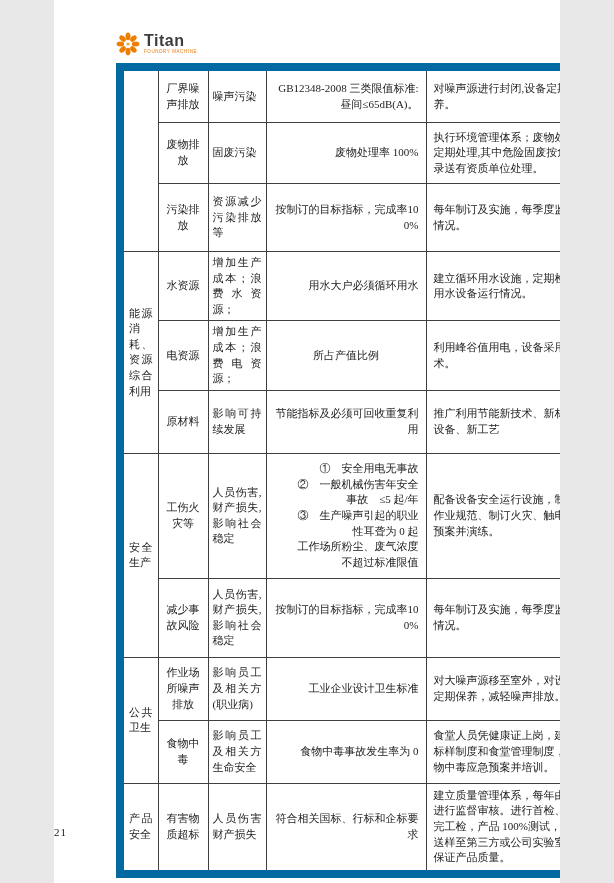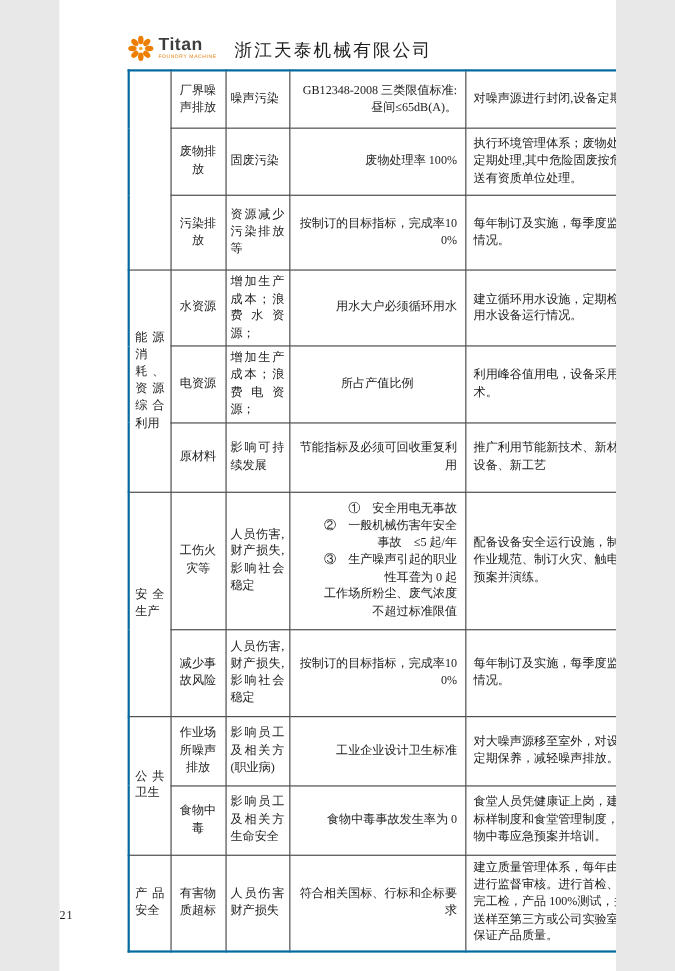--- a/index.html
+++ b/index.html
@@ -36,21 +36,21 @@
   .report-title {
     margin-left:auto; font-size:10.5px; font-weight:bold;
     white-space:nowrap; padding-bottom:3px; letter-spacing:0.5px;
   }
 
   
   table.main {
     position:absolute; top:63px; left:62px;
     width:490px;
     border-collapse:collapse; table-layout:fixed;
-    border:2px solid #0369a1;
+    border:8px solid #0369a1;
   }
   col.c1 { width:38px; }
   col.c2 { width:50px; }
   col.c3 { width:58px; }
   col.c4 { width:160px; }
   col.c5 { width:184px; }
   td {
     border:1px solid #3f3f3f;
     font-size:11px; line-height:1.42;
     vertical-align:middle;
@@ -101,21 +101,20 @@
           <ellipse cx="6.6" cy="17.4" rx="2.5" ry="3.8" transform="rotate(45 6.6 17.4)"></ellipse>
         </g>
         <circle cx="12" cy="12" r="3" fill="#ffffff"></circle>
         <circle cx="12" cy="12" r="1.6" fill="#f5a623"></circle>
       </svg>
       <div class="logo-text">
         <span class="brand">Titan</span>
         <span class="tagline">FOUNDRY MACHINE</span>
       </div>
     </div>
-    <div class="company">浙江天泰机械有限公司</div>
   </div>
 
   <table class="main">
     <colgroup>
       <col class="c1">
         <col class="c2">
         <col class="c3">
         <col class="c4">
         <col class="c5">
     </colgroup>

